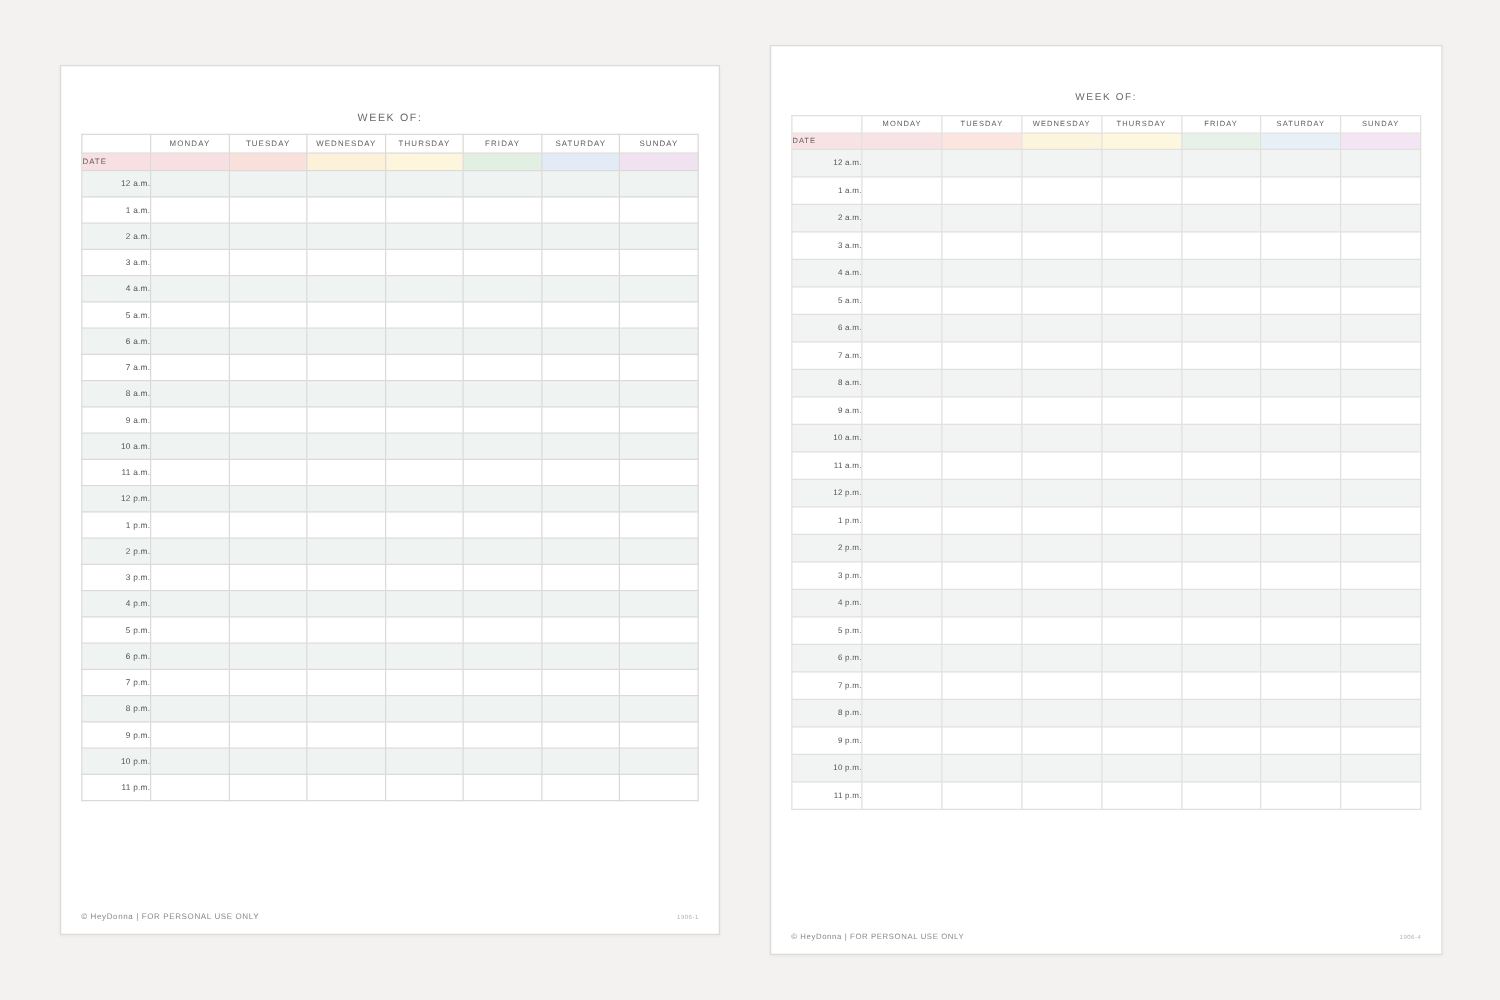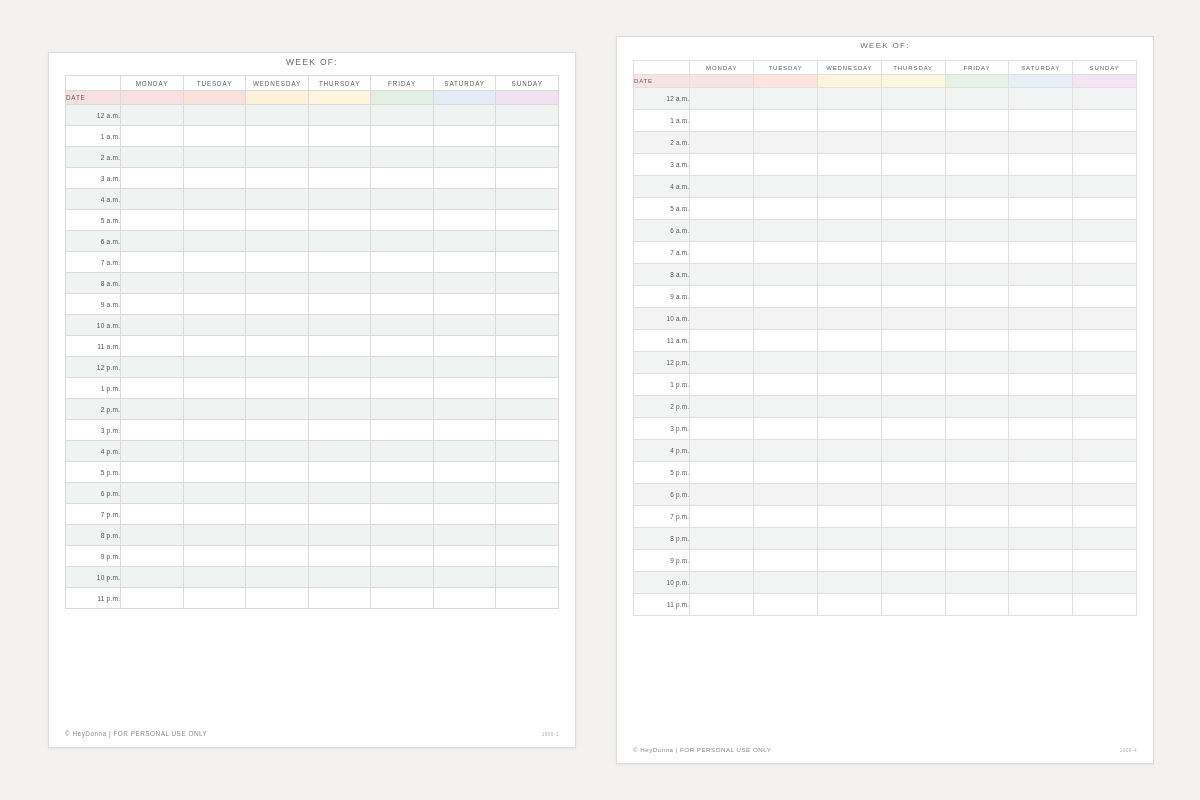--- a/index.html
+++ b/index.html
@@ -21,21 +21,21 @@
     background: #ffffff;
     border: 1px solid #dddbd8;
     box-shadow: 0 1px 3px rgba(0,0,0,0.05);
   }
   .sheet-left  { left: 48px;  top: 52px; width: 528px; height: 696px; }
   .sheet-right { left: 616px; top: 36px; width: 538px; height: 728px; }
 
   .page-inner {
     position: absolute;
     left: 0; right: 0; top: 0; bottom: 0;
-    padding: 4px 16px 10px 16px;
+    padding: 36px 16px 10px 16px;
     display: flex;
     flex-direction: column;
   }
 
   .week-of {
     text-align: center;
     letter-spacing: 1.3px;
     color: #6c6a68;
     font-size: 8.5px;
     margin-bottom: 8px;

